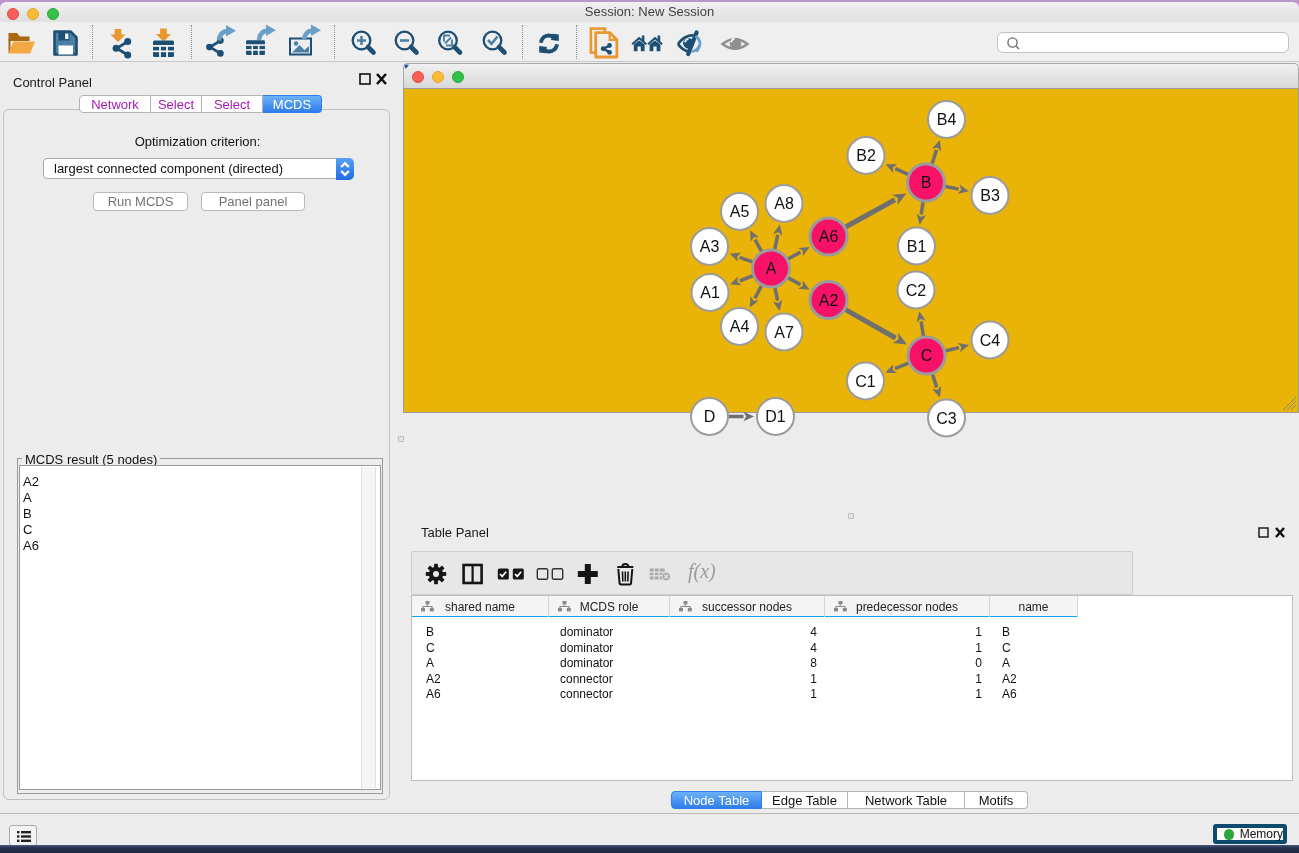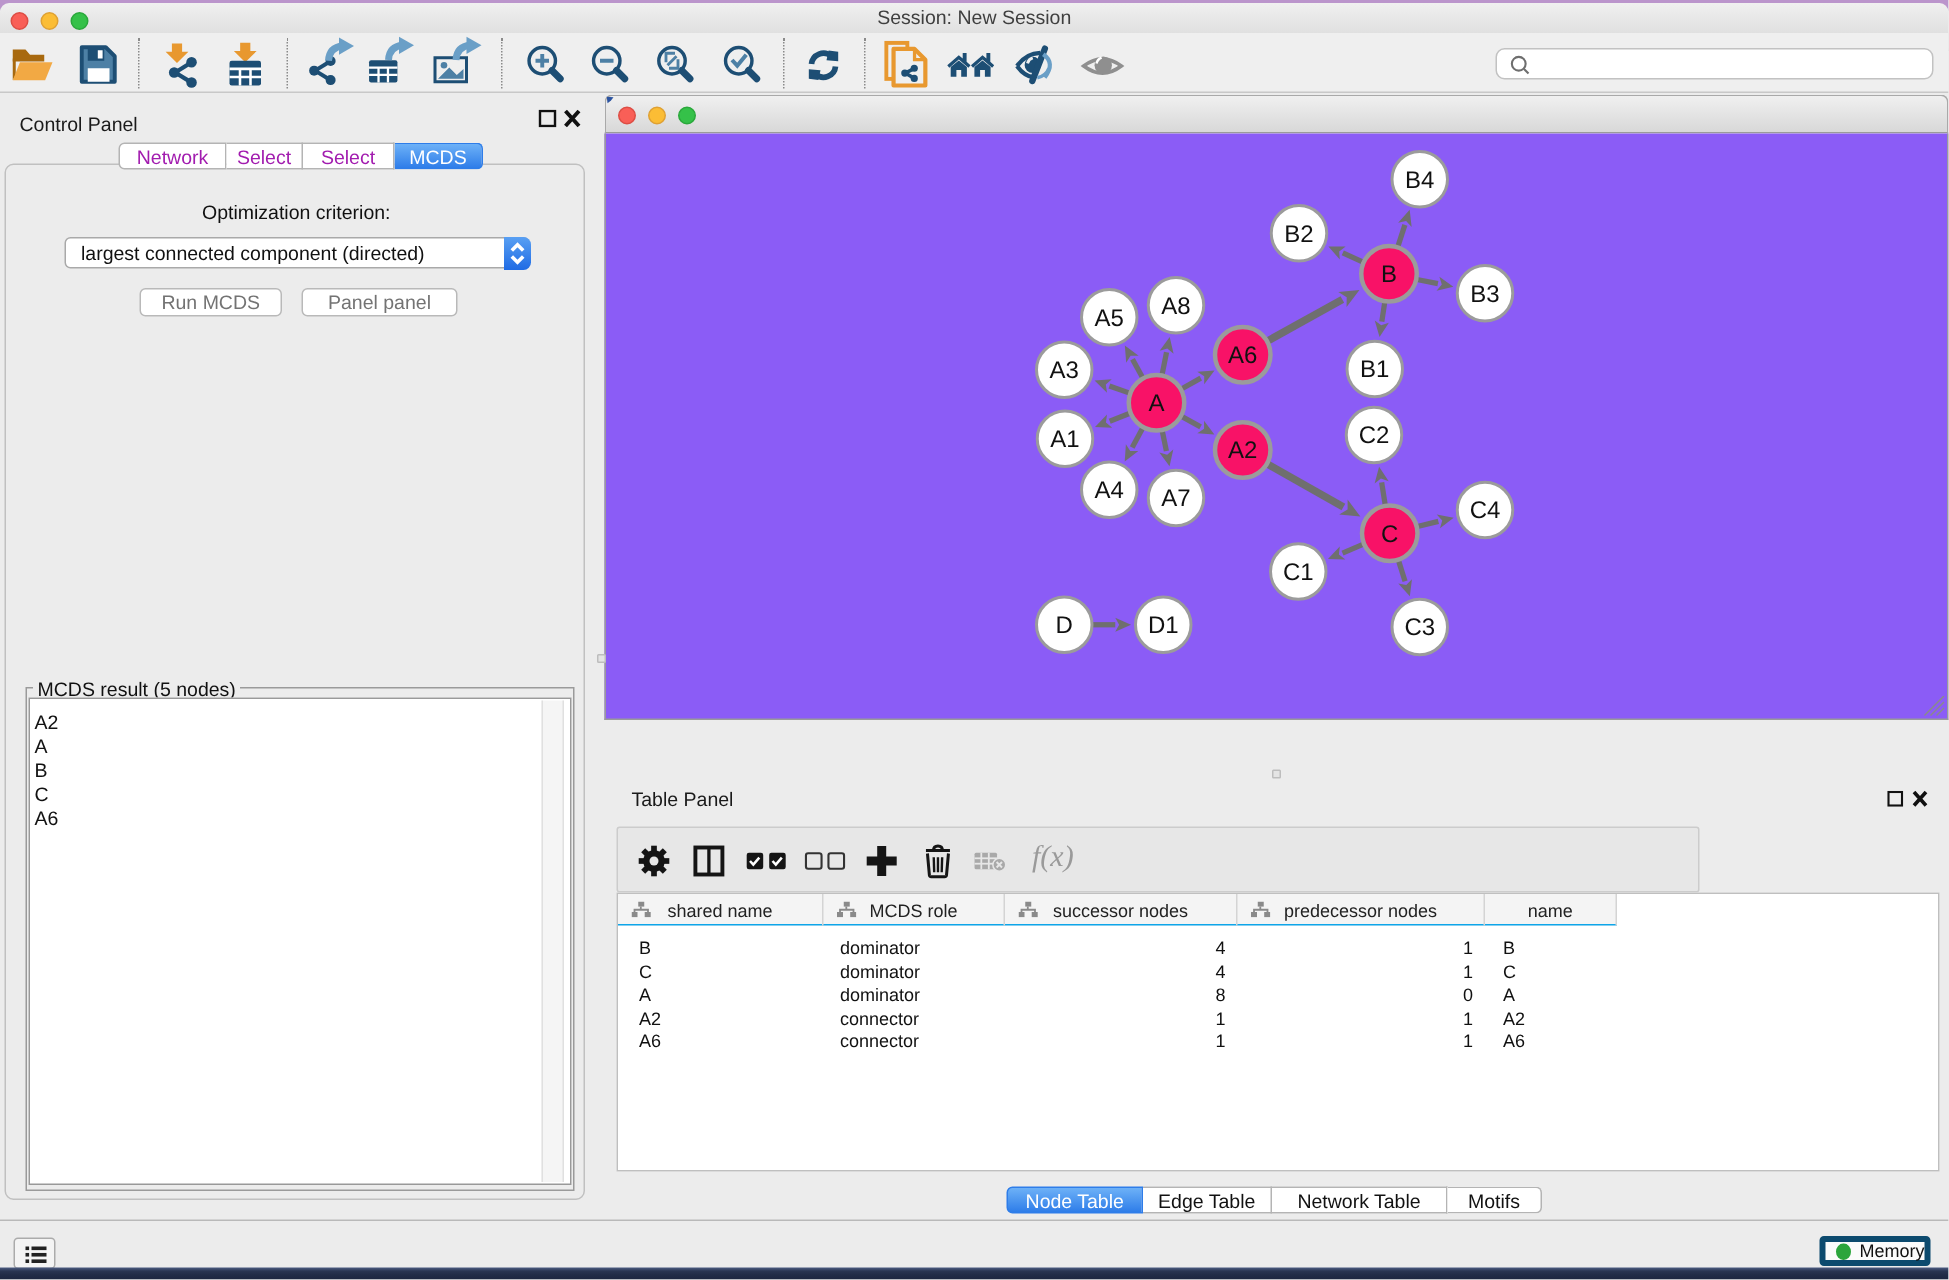--- a/index.html
+++ b/index.html
@@ -49,21 +49,21 @@
 #listbox { left:19px; top:465px; width:362px; height:325px; background:#fff; border:1px solid #999; font-size:13px; color:#111; padding-top:8px; }
 #listbox .item { padding-left:3px; height:16px; line-height:16px; }
 #lb-scroll { position:absolute; right:4px; top:1px; bottom:1px; width:15px; background:#f5f5f5; border-left:1px solid #e0e0e0; border-right:1px solid #e0e0e0;}
 
 
 #netwin { left:403px; top:63px; width:896px; height:449px; }
 #nw-title { position:absolute; left:0; top:0; width:896px; height:26px;
   background:linear-gradient(#f0f0f0,#d8d8d8); border:1px solid #a9a9a9; border-bottom:1px solid #9a9a9a; border-radius:5px 5px 0 0; }
 #nw-title .t { position:absolute; left:0; right:0; top:5px; text-align:center; font-size:13px; color:#303030; }
 .tl2 { position:absolute; top:7px; width:12px; height:12px; border-radius:50%; }
-#nw-body { position:absolute; left:0; top:26px; width:896px; height:391px; background:#8b5cf6; border:1px solid #9a9a9a; border-top:none; }
+#nw-body { position:absolute; left:0; top:26px; width:896px; height:324px; background:#eab308; border:1px solid #9a9a9a; border-top:none; }
 
 
 #tp-title { left:421px; top:525px; font-size:13px; color:#1a1a1a; }
 #tp-toolbar { left:411px; top:551px; width:722px; height:44px; background:#e7e7e7; border:1px solid #cccccc; border-radius:2px; }
 #tp-table { left:411px; top:595px; width:882px; height:186px; background:#fff; border:1px solid #bfbfbf; }
 #tp-header { position:absolute; left:0; top:0; height:21px; width:666px; background:#f4f4f4; border-bottom:1px solid #0ea5e9; }
 .hcell { position:absolute; top:0; height:21px; border-right:1px solid #d4d4d4; font-size:12px; color:#222;
   display:flex; align-items:center; justify-content:center; }
 .trow { position:absolute; font-size:12px; color:#111; height:16px; line-height:16px; }
 

